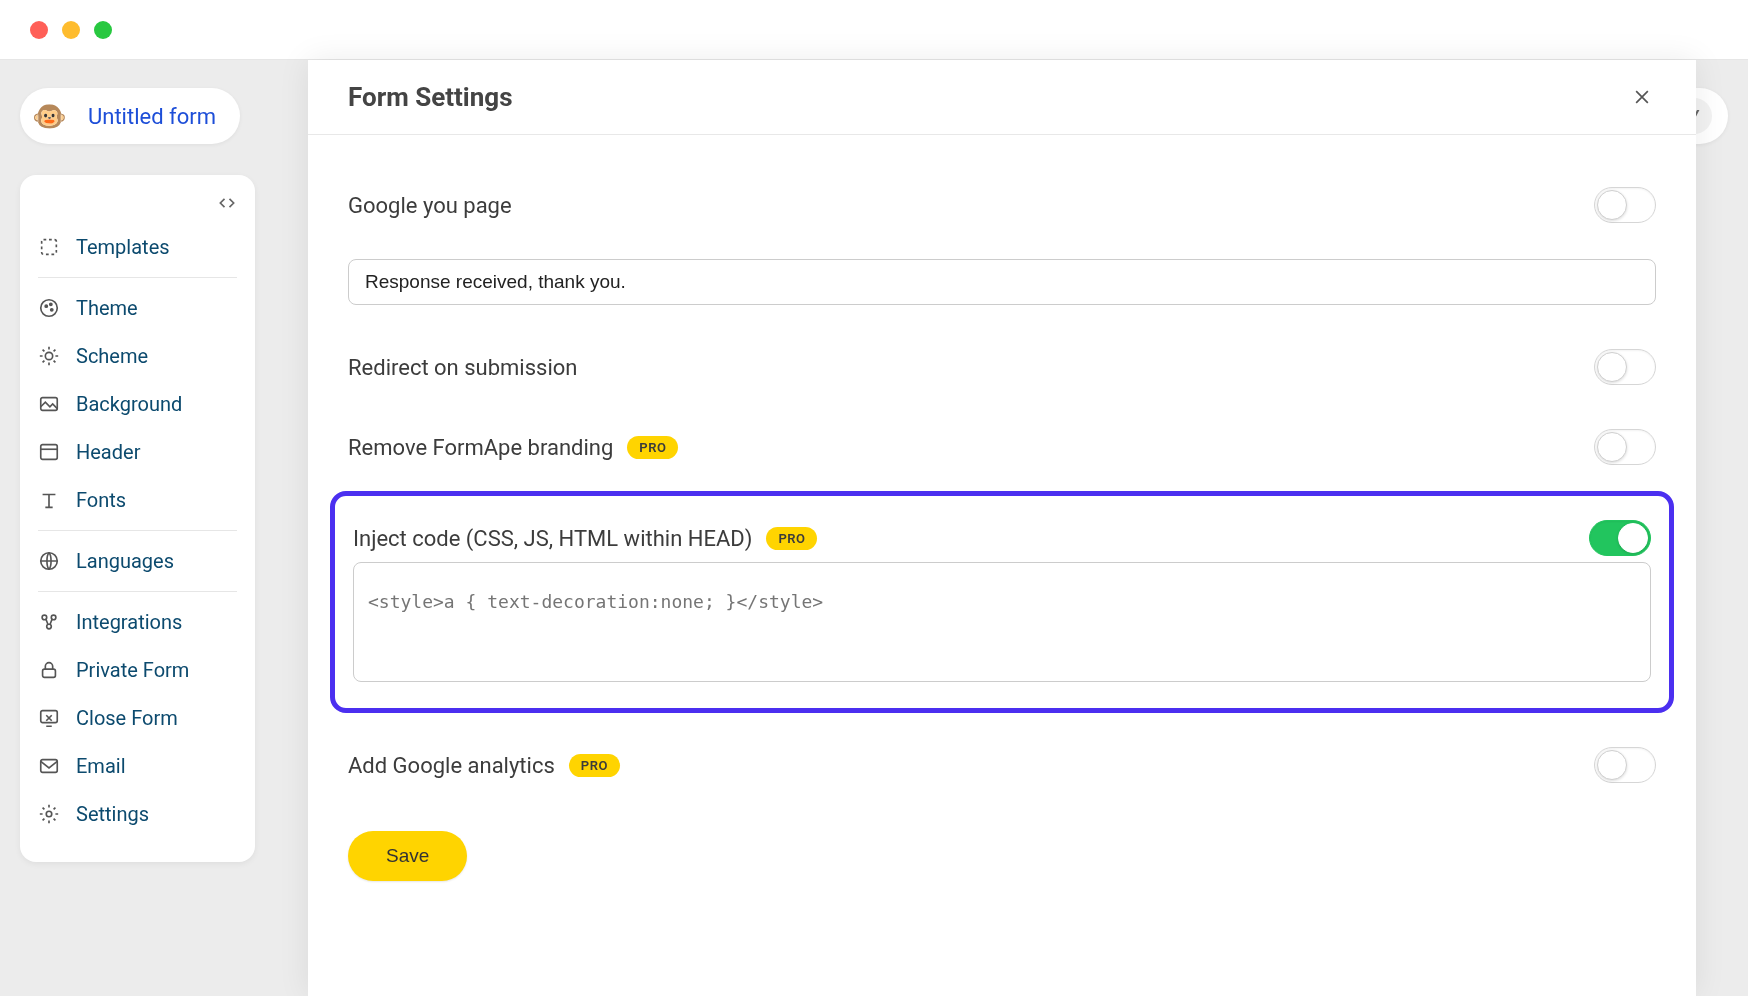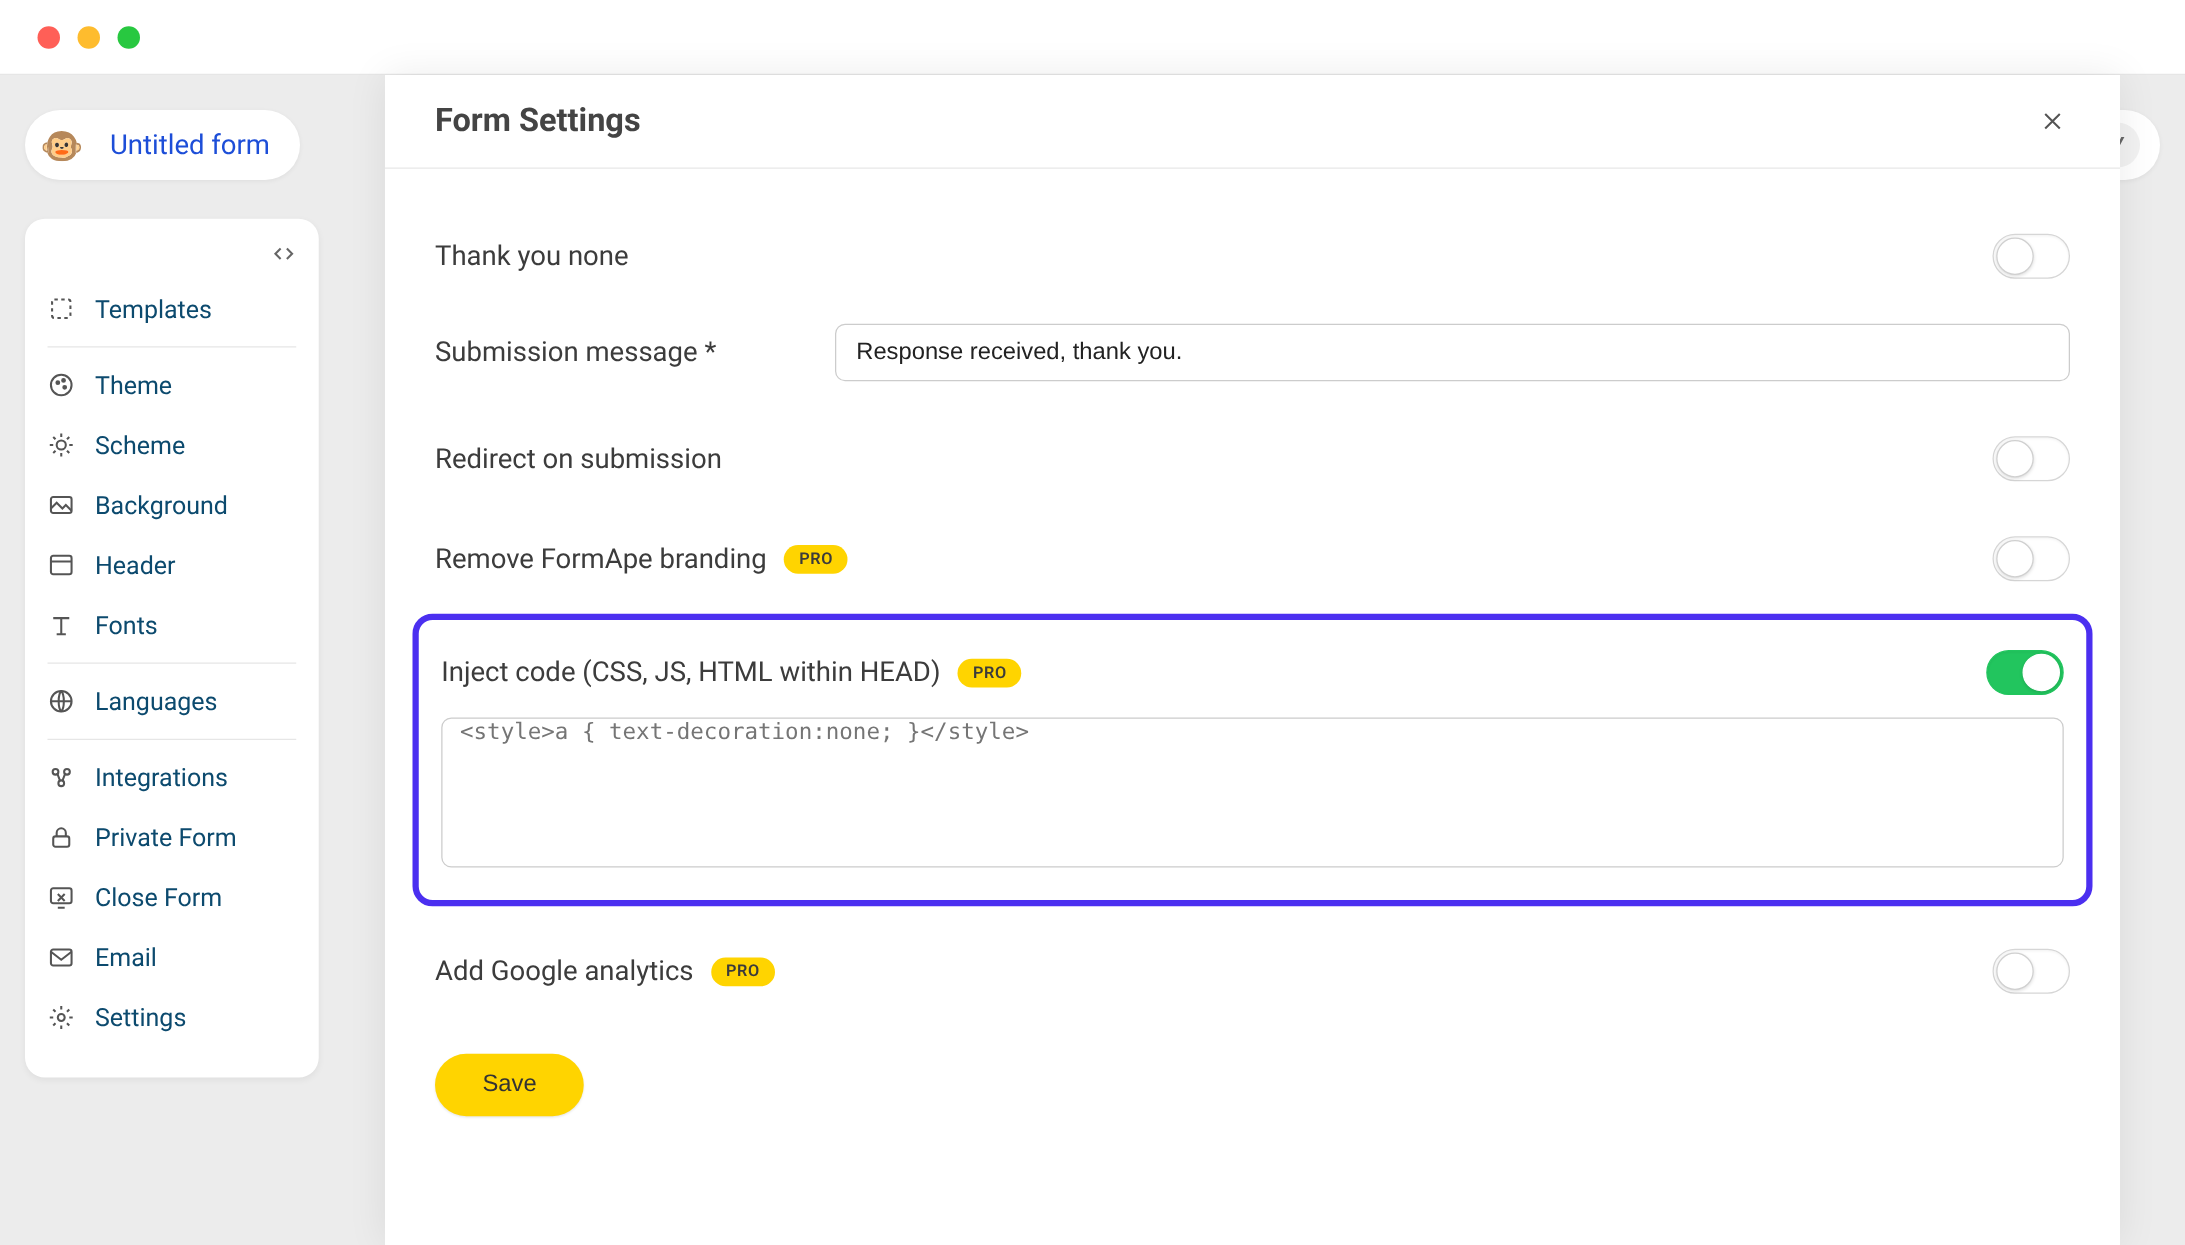--- a/index.html
+++ b/index.html
@@ -195,27 +195,26 @@
     padding:14px 18px 22px;
     margin:4px -18px 12px;
   }
   .code-label{font-size:22px;color:#3c3c3c;display:flex;align-items:center;gap:18px;margin-top:12px;margin-bottom:14px;}
   .info-icon svg{width:22px;height:22px;stroke:#333;fill:none;stroke-width:2;}
   .code-textarea{
     width:100%;
     height:120px;
     border:1px solid #ccc;
     border-radius:8px;
-    padding:0 14px;
+    padding:28px 14px;
     font-family:ui-monospace,Menlo,Consolas,monospace;
     font-size:18px;
     color:#aaa;
     resize:none;
     background:#fff;
-    margin-top:12px;
   }
 
   .save-btn{
     margin-top:26px;
     background:#ffd400;
     border:none;
     border-radius:26px;
     padding:14px 38px;
     font-size:19px;
     color:#333;
@@ -390,28 +389,27 @@
       <div class="modal-close">
         <svg viewBox="0 0 24 24">
             <path d="M5 5l14 14M19 5L5 19"></path>
           </svg>
       </div>
     </div>
 
     <div class="modal-body">
 
       <div class="setting-row">
-        <div class="setting-label">Thank you none</div>
+        <div class="setting-label">Google you page</div>
         <div class="toggle">
             <div class="knob"></div>
           </div>
       </div>
 
       <div class="sm-row">
-        <div class="sm-label">Submission message *</div>
         <input class="sm-input" value="Response received, thank you." style="">
       </div>
 
       <div class="setting-row">
         <div class="setting-label">Redirect on submission</div>
         <div class="toggle">
             <div class="knob"></div>
           </div>
       </div>
 

